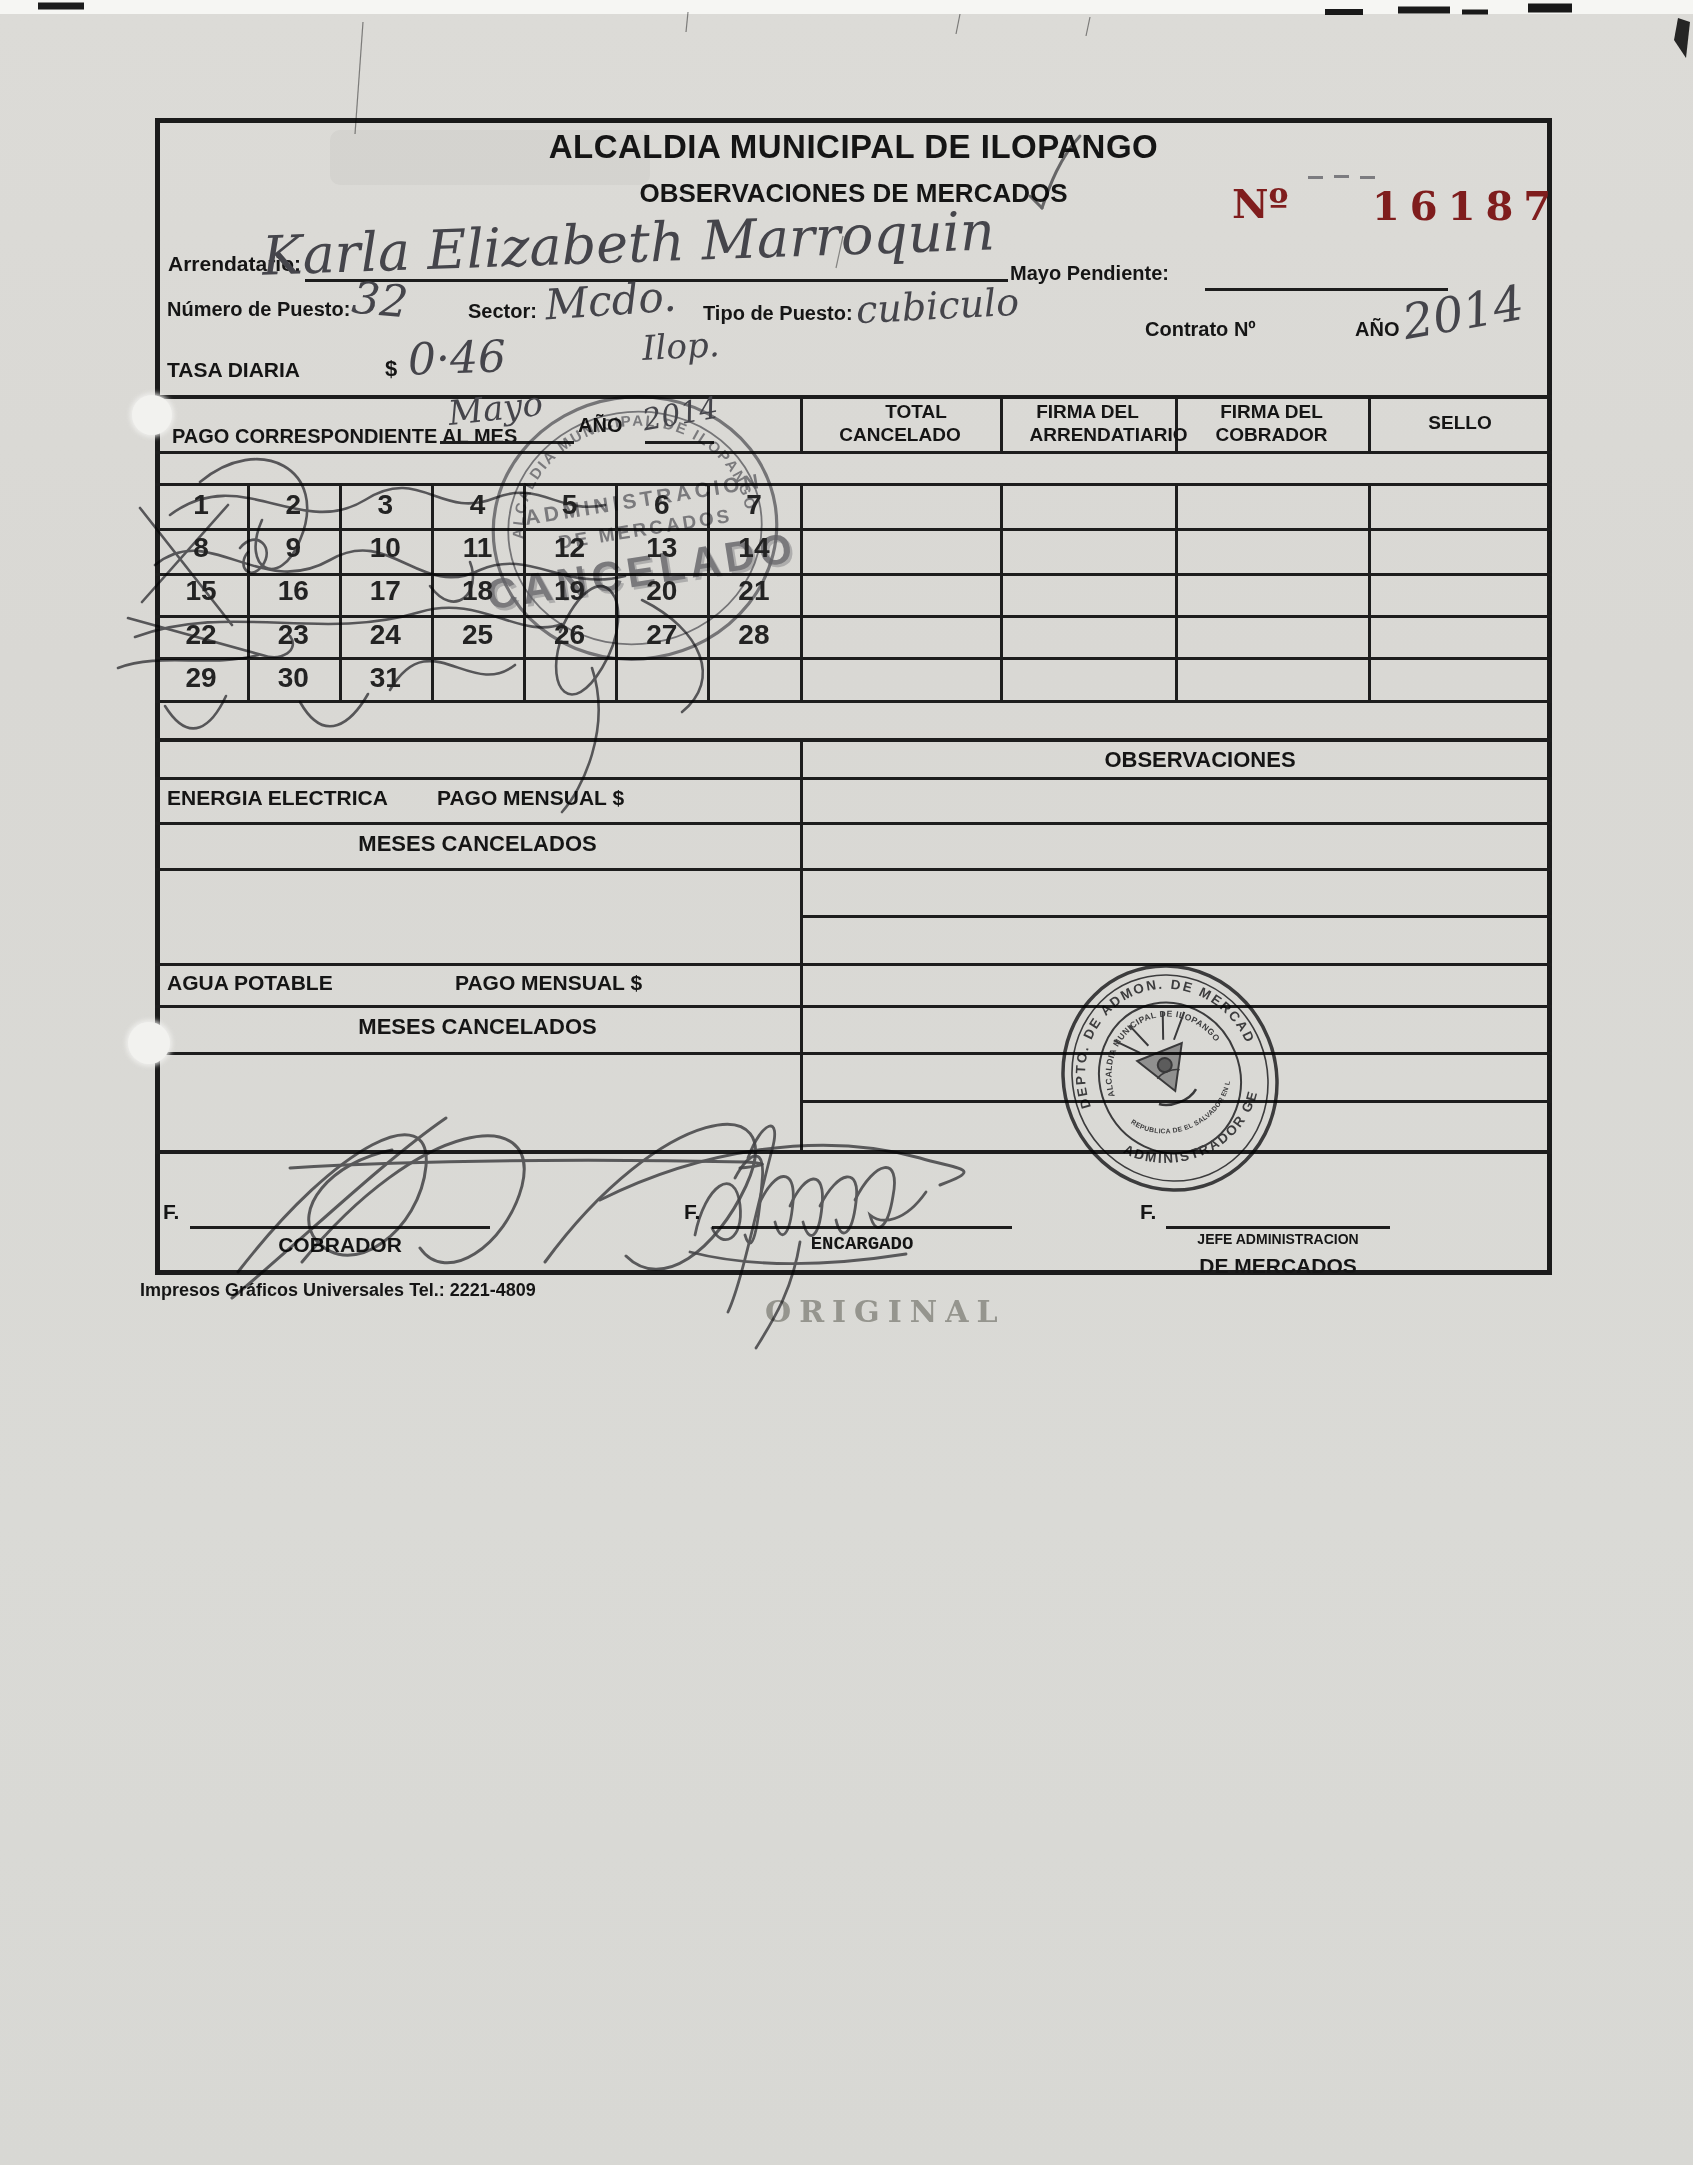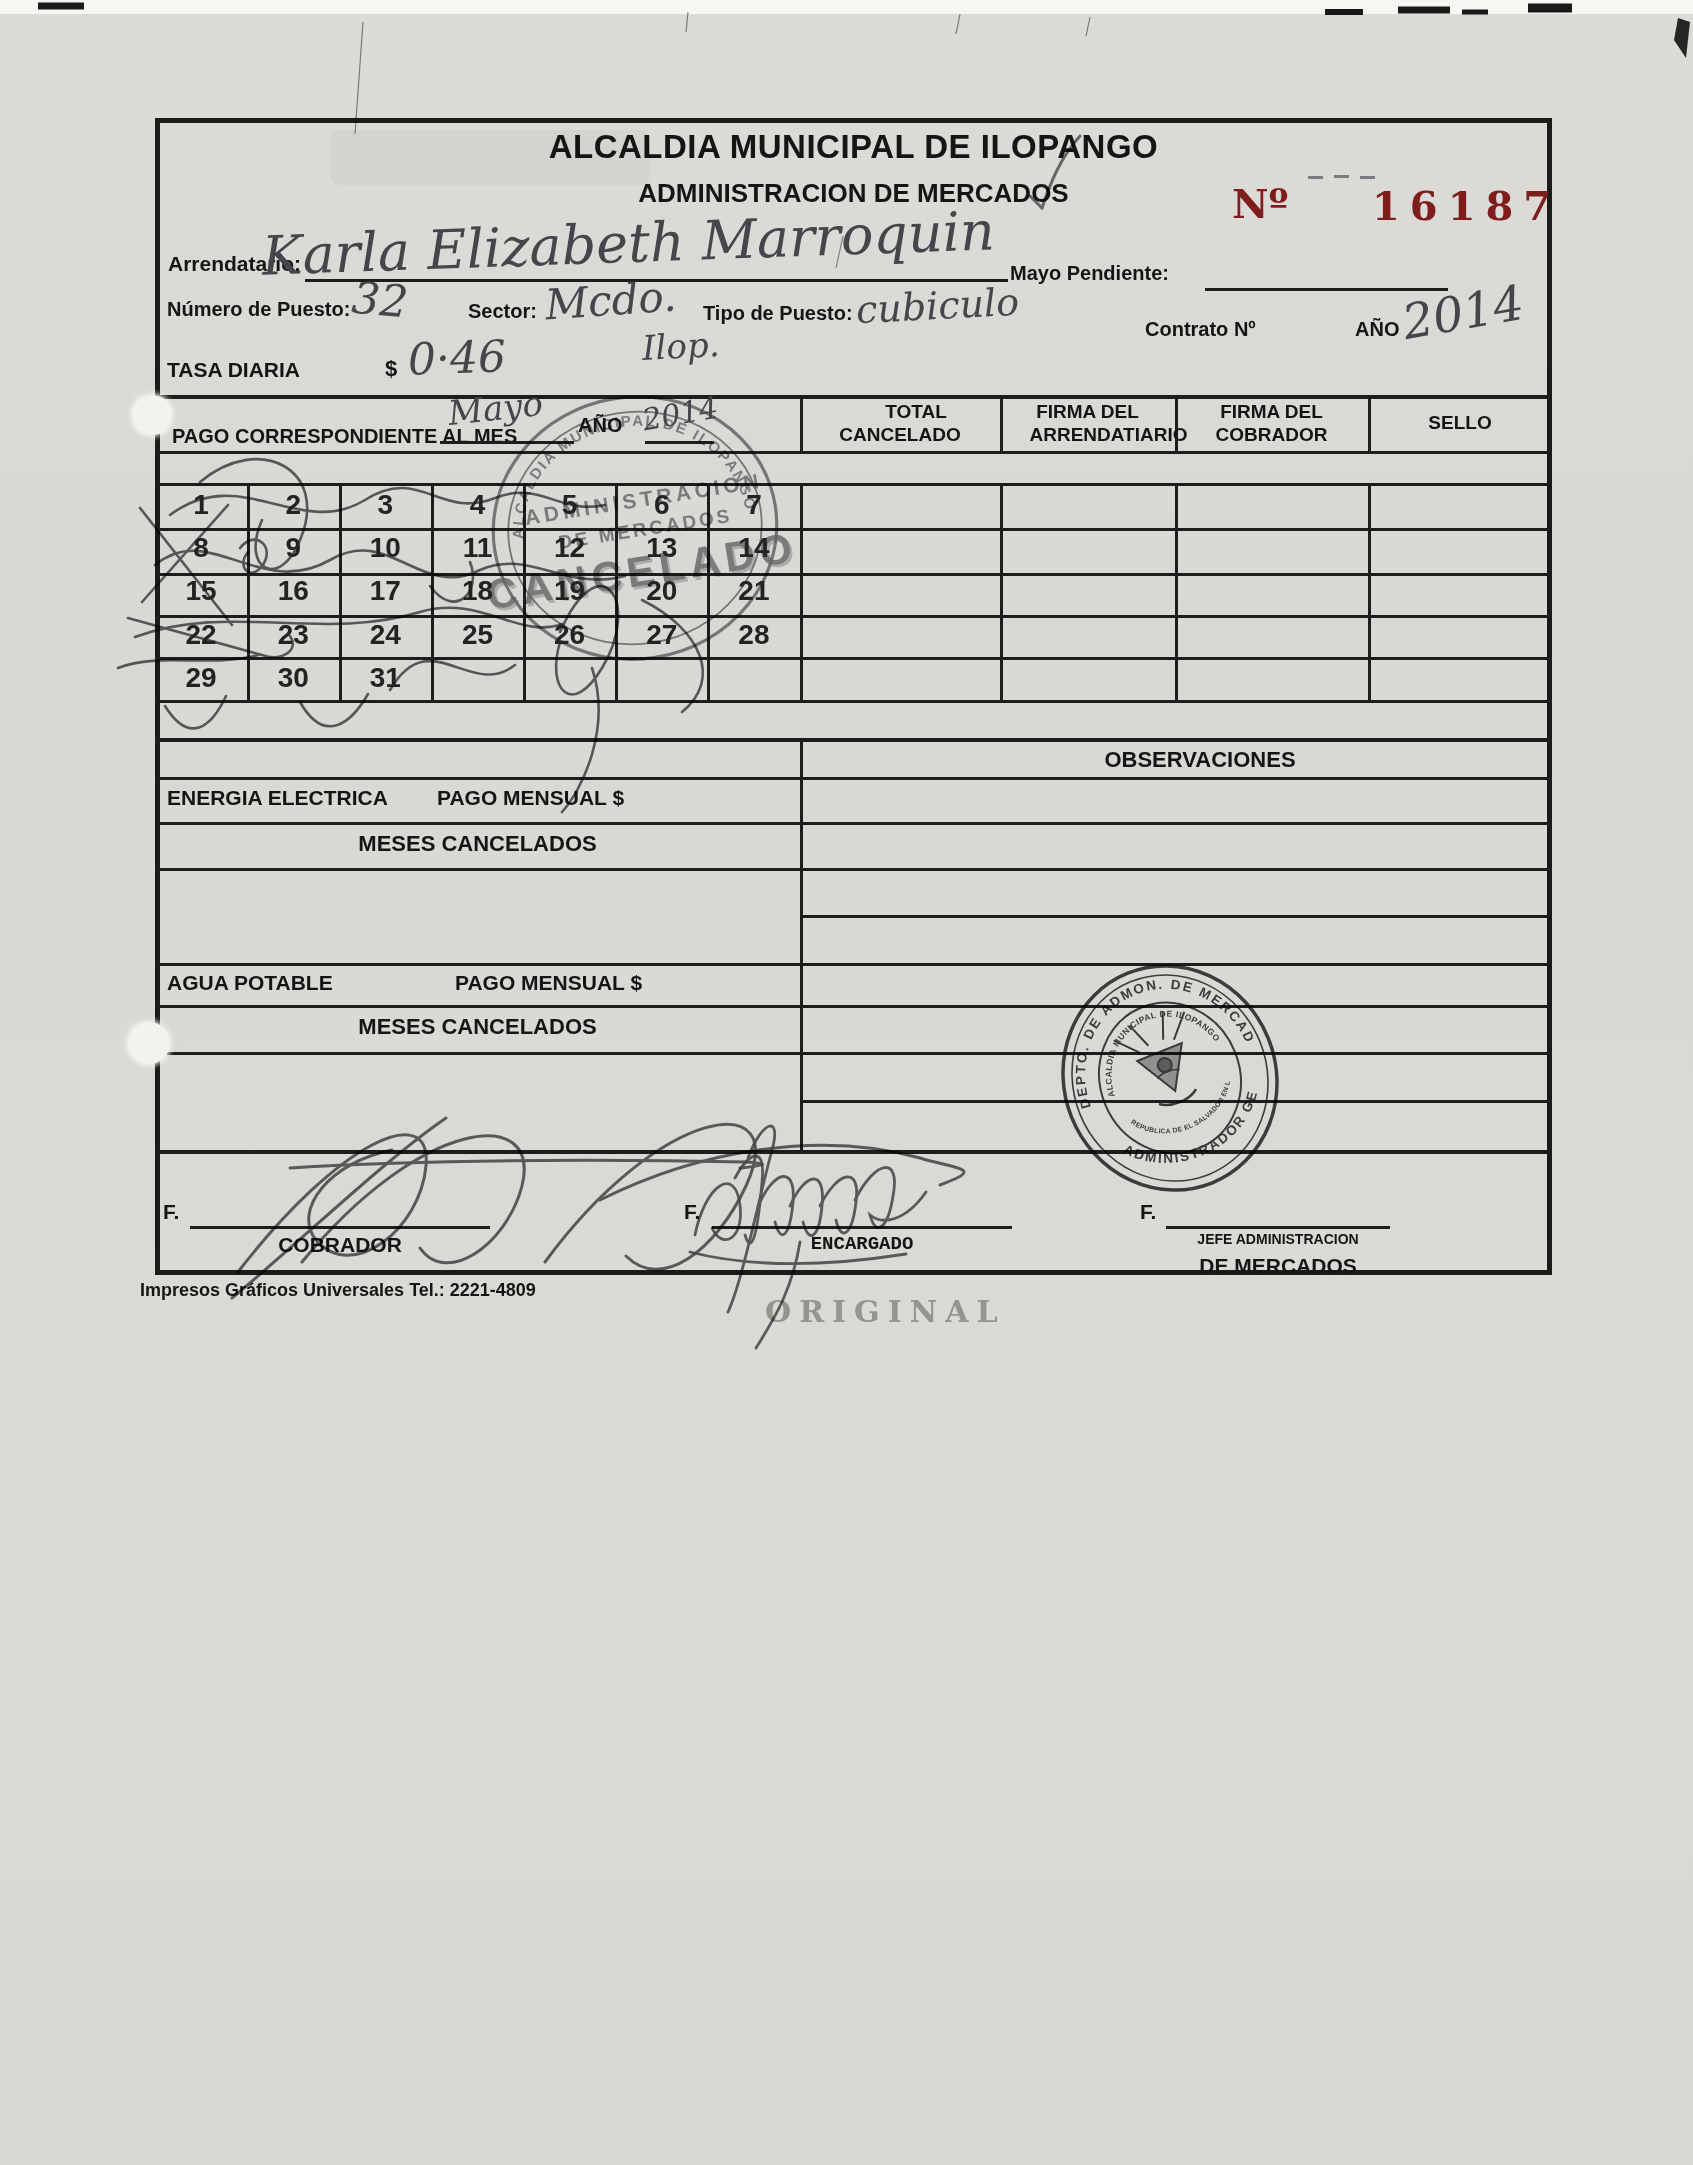--- a/index.html
+++ b/index.html
@@ -29,21 +29,21 @@
 </head>
 <body>
 
 <div class="page">
   <div class="paper"></div>
   <div class="smudge" style="left:330px;top:130px;width:320px;height:55px;"></div>
 
   <div class="form-border"></div>
 
   <div class="lbl ctr" style="left:155px;top:128px;width:1397px;font-size:33px;letter-spacing:.5px;">ALCALDIA MUNICIPAL DE ILOPANGO</div>
-  <div class="lbl ctr" style="left:155px;top:178px;width:1397px;font-size:26px;">ADMINISTRACION DE MERCADOS</div>
+  <div class="lbl ctr" style="left:155px;top:178px;width:1397px;font-size:26px;">OBSERVACIONES DE MERCADOS</div>
   <div class="stampnum" style="left:1232px;top:180px;font-size:40px;">Nº</div>
   <div class="stampnum" style="left:1372px;top:182px;font-size:40px;letter-spacing:10px;">16187</div>
   <div class="l" style="left:1308px;top:176px;width:15px;height:3px;background:#7c7c80;"></div>
   <div class="l" style="left:1334px;top:175px;width:15px;height:3px;background:#7c7c80;"></div>
   <div class="l" style="left:1360px;top:176px;width:15px;height:3px;background:#7c7c80;"></div>
 
   <div class="lbl" style="left:168px;top:252px;font-size:21px;">Arrendatario:</div>
   <div class="hw" style="left:262px;top:212px;font-size:54px;transform:rotate(-2deg);">Karla Elizabeth Marroquin</div>
   <div class="l" style="left:305px;top:279px;width:703px;height:2.5px;"></div>
 

